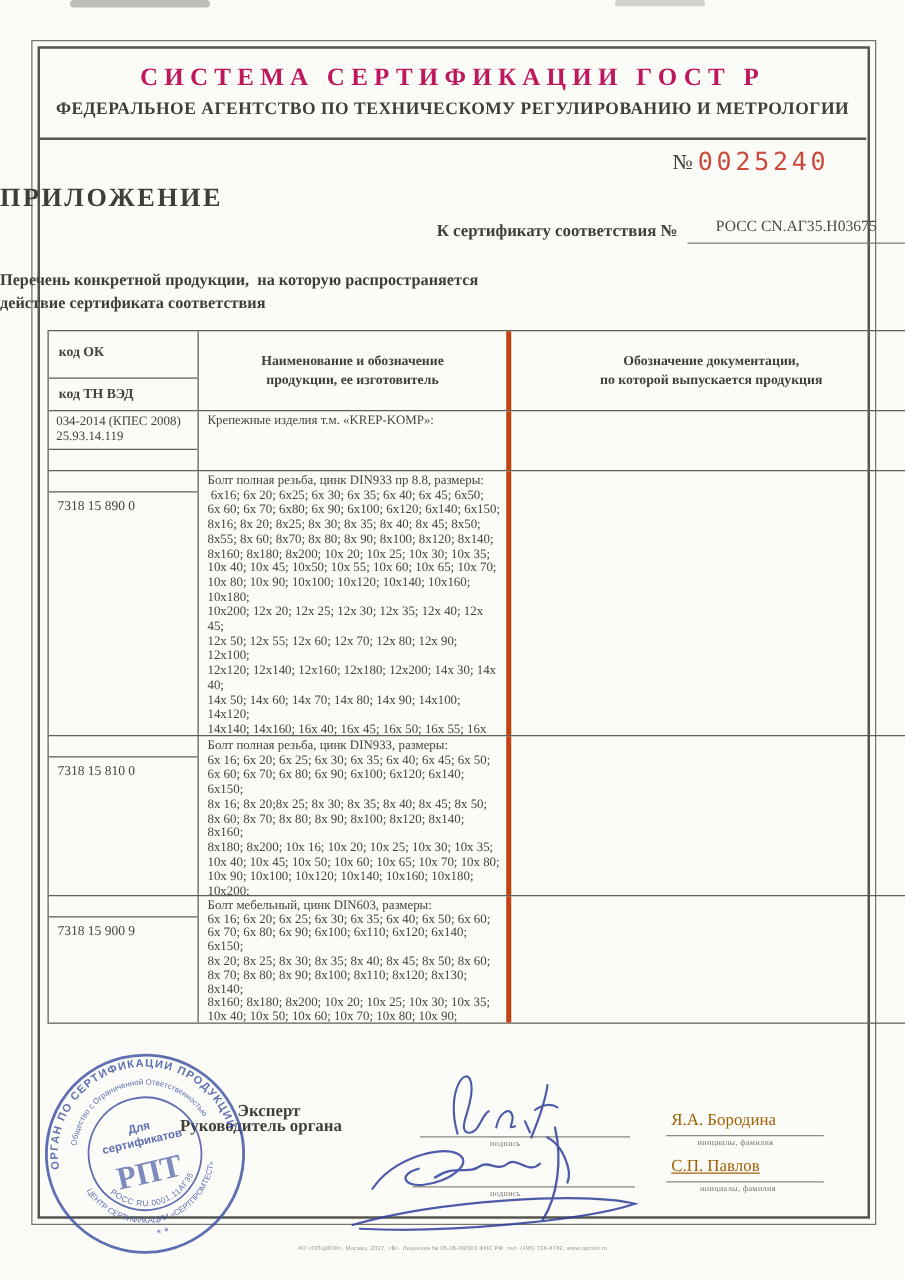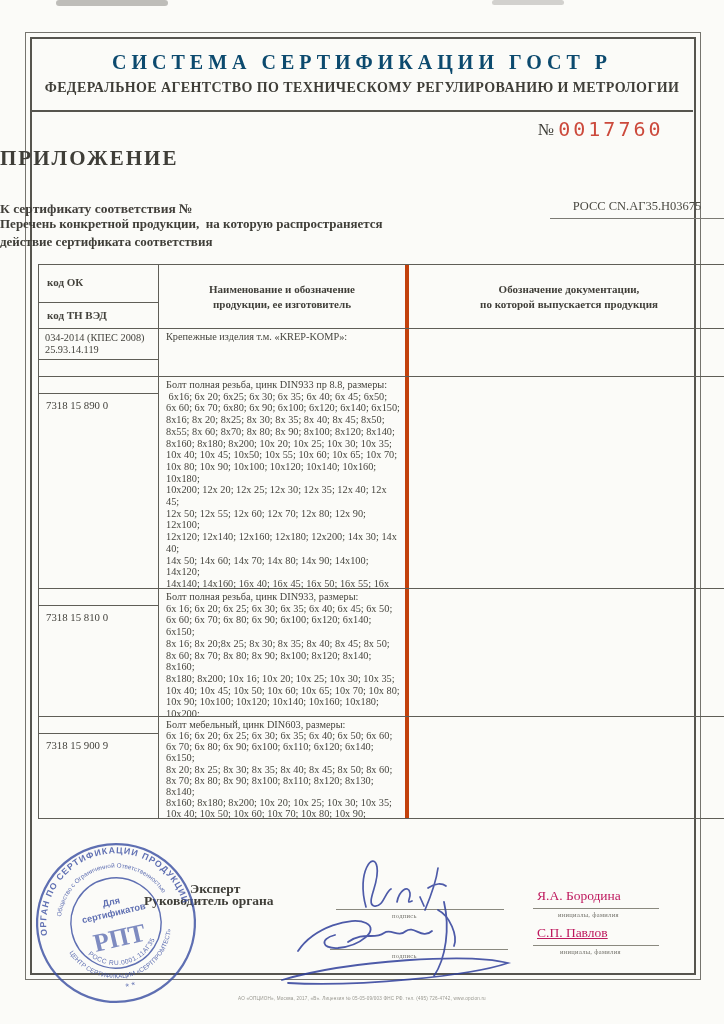--- a/index.html
+++ b/index.html
@@ -2,30 +2,30 @@
 <html><head>
 <meta charset="utf-8">
 <style>
   html,body{margin:0;padding:0;background:#e8e8e6;}
   .page{position:relative;width:724px;height:1024px;background:#fbfbf8;overflow:hidden;
         font-family:"Liberation Serif","DejaVu Serif",serif;color:#44433d;}
   .smudge{position:absolute;background:#73726d;border-radius:3px;}
   .frame-outer{position:absolute;left:25px;top:32px;width:674px;height:946px;border:1px solid #75746e;}
   .frame-inner{position:absolute;left:4px;top:4px;right:4px;bottom:4px;border:2px solid #56554f;}
   .header-box{position:absolute;left:31px;top:38px;width:662px;height:72px;border-bottom:2px solid #56554f;text-align:center;}
-  .sys-title{margin-top:13px;font-size:20px;font-weight:bold;letter-spacing:5px;color:#0c4a6e;}
+  .sys-title{margin-top:13px;font-size:20px;font-weight:bold;letter-spacing:5px;color:#be185d;}
   .agency{margin-top:6px;font-size:14px;font-weight:bold;letter-spacing:0.4px;color:#3f3e38;}
   .form-number{position:absolute;left:538px;top:117px;white-space:nowrap;}
   .form-number .no{font-size:17px;color:#3f3e38;}
   .form-number .digits{font-family:"DejaVu Sans Mono",monospace;font-size:20px;letter-spacing:3px;color:#cc4a3c;vertical-align:-1px;}
   .doc-title{position:absolute;left:0;top:146px;width:724px;text-align:left;
              font-size:21px;font-weight:bold;letter-spacing:2px;color:#3f3e38;}
-  .cert-line{position:absolute;left:0;top:176px;width:724px;display:flex;justify-content:space-between;align-items:flex-end;}
+  .cert-line{position:absolute;left:0;top:176px;width:724px;display:flex;justify-content:flex-end;align-items:flex-end;}
   .cert-label{font-size:13.5px;font-weight:bold;color:#413f3a;padding-bottom:2px;}
-  .cert-underline{width:174px;border-bottom:1px solid #7b7a74;margin-left:8px;text-align:center;margin-top:24px;}
+  .cert-underline{width:174px;border-bottom:1px solid #7b7a74;margin-left:8px;text-align:center;}
   .cert-value{display:inline-block;font-size:12.5px;transform:translateY(-4px);color:#4a4942;}
   .subtitle{position:absolute;left:0;top:215px;width:724px;text-align:left;
             font-size:13px;font-weight:bold;line-height:18px;color:#3f3e38;white-space:pre;}
   
   .tbl{position:absolute;left:38px;top:264px;width:692px;border:1.5px solid #5f5e57;box-sizing:border-box;}
   .trow{display:flex;border-bottom:1px solid #5f5e57;box-sizing:border-box;}
   .trow:last-child{border-bottom:none;}
   .cell{box-sizing:border-box;overflow:hidden;}
   .c1{width:120px;border-right:1px solid #5f5e57;position:relative;}
   .c2{width:250px;border-right:4px solid #c2410c;}
@@ -38,21 +38,21 @@
   .hc1-bot{position:absolute;top:44px;left:8px;font-size:11px;font-weight:bold;}
   .codebox{margin:0;padding:3px 4px 3px 6px;font-size:10.3px;line-height:12px;border-bottom:1px solid #5f5e57;}
   .strip{height:16px;border-bottom:1px solid #5f5e57;}
   .codeval{padding:5px 4px 0 7px;font-size:10.8px;}
   .namecell{padding:2px 3px 0 7px;font-size:10.3px;line-height:11.7px;white-space:pre-wrap;color:#46453e;}
   .lh-tight{line-height:11.15px;}
   
   .sig-title{position:absolute;font-size:13.5px;font-weight:bold;color:#3f3e38;}
   .sigline{position:absolute;border-bottom:1px solid #8a897f;}
   .under-label{position:absolute;font-size:6.5px;color:#73726b;letter-spacing:0.3px;}
-  .name{position:absolute;font-size:13.5px;color:#be185d;}
+  .name{position:absolute;font-size:13.5px;color:#a16207;}
   .stamp{position:absolute;left:34px;top:841px;width:164px;height:164px;transform:rotate(-13deg);opacity:0.92;}
   .sigsvg{position:absolute;left:278px;top:850px;width:260px;height:142px;}
   .print-line{position:absolute;left:0;top:996px;width:724px;text-align:center;
               font-family:"Liberation Sans",sans-serif;font-size:4.6px;color:#98978f;letter-spacing:0.2px;}
 </style>
 </head>
 <body>
 
 <div class="page">
 
@@ -63,21 +63,21 @@
     <div class="frame-inner"></div>
   </div>
 
   <div class="header-box">
     <div class="sys-title">СИСТЕМА СЕРТИФИКАЦИИ ГОСТ Р</div>
     <div class="agency">ФЕДЕРАЛЬНОЕ АГЕНТСТВО ПО ТЕХНИЧЕСКОМУ РЕГУЛИРОВАНИЮ И МЕТРОЛОГИИ</div>
   </div>
 
   <div class="form-number">
     <span class="no">№</span>
-    <span class="digits">0017760</span>
+    <span class="digits">0025240</span>
   </div>
 
   <div class="doc-title">ПРИЛОЖЕНИЕ</div>
 
   <div class="cert-line">
     <span class="cert-label">К сертификату соответствия №</span>
     <span class="cert-underline"><span class="cert-value">РОСС CN.АГ35.Н03675</span></span>
   </div>
 
   <div class="subtitle">Перечень конкретной продукции,  на которую распространяется

